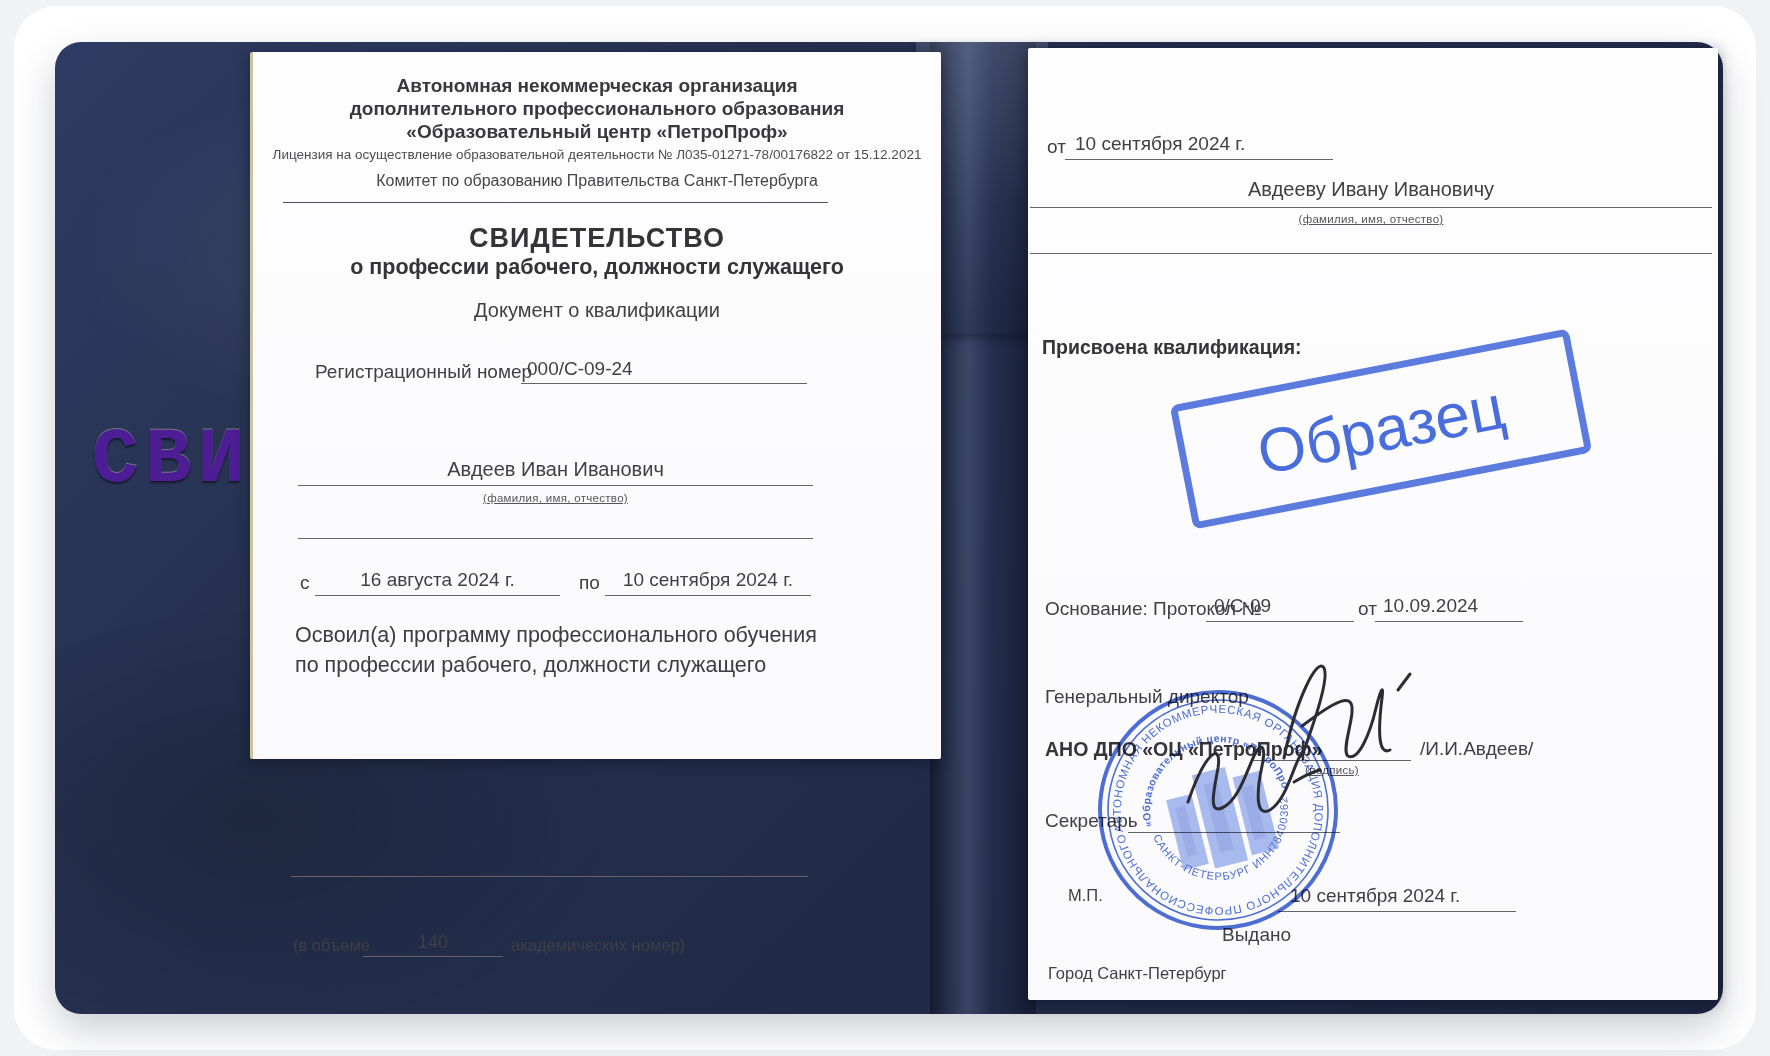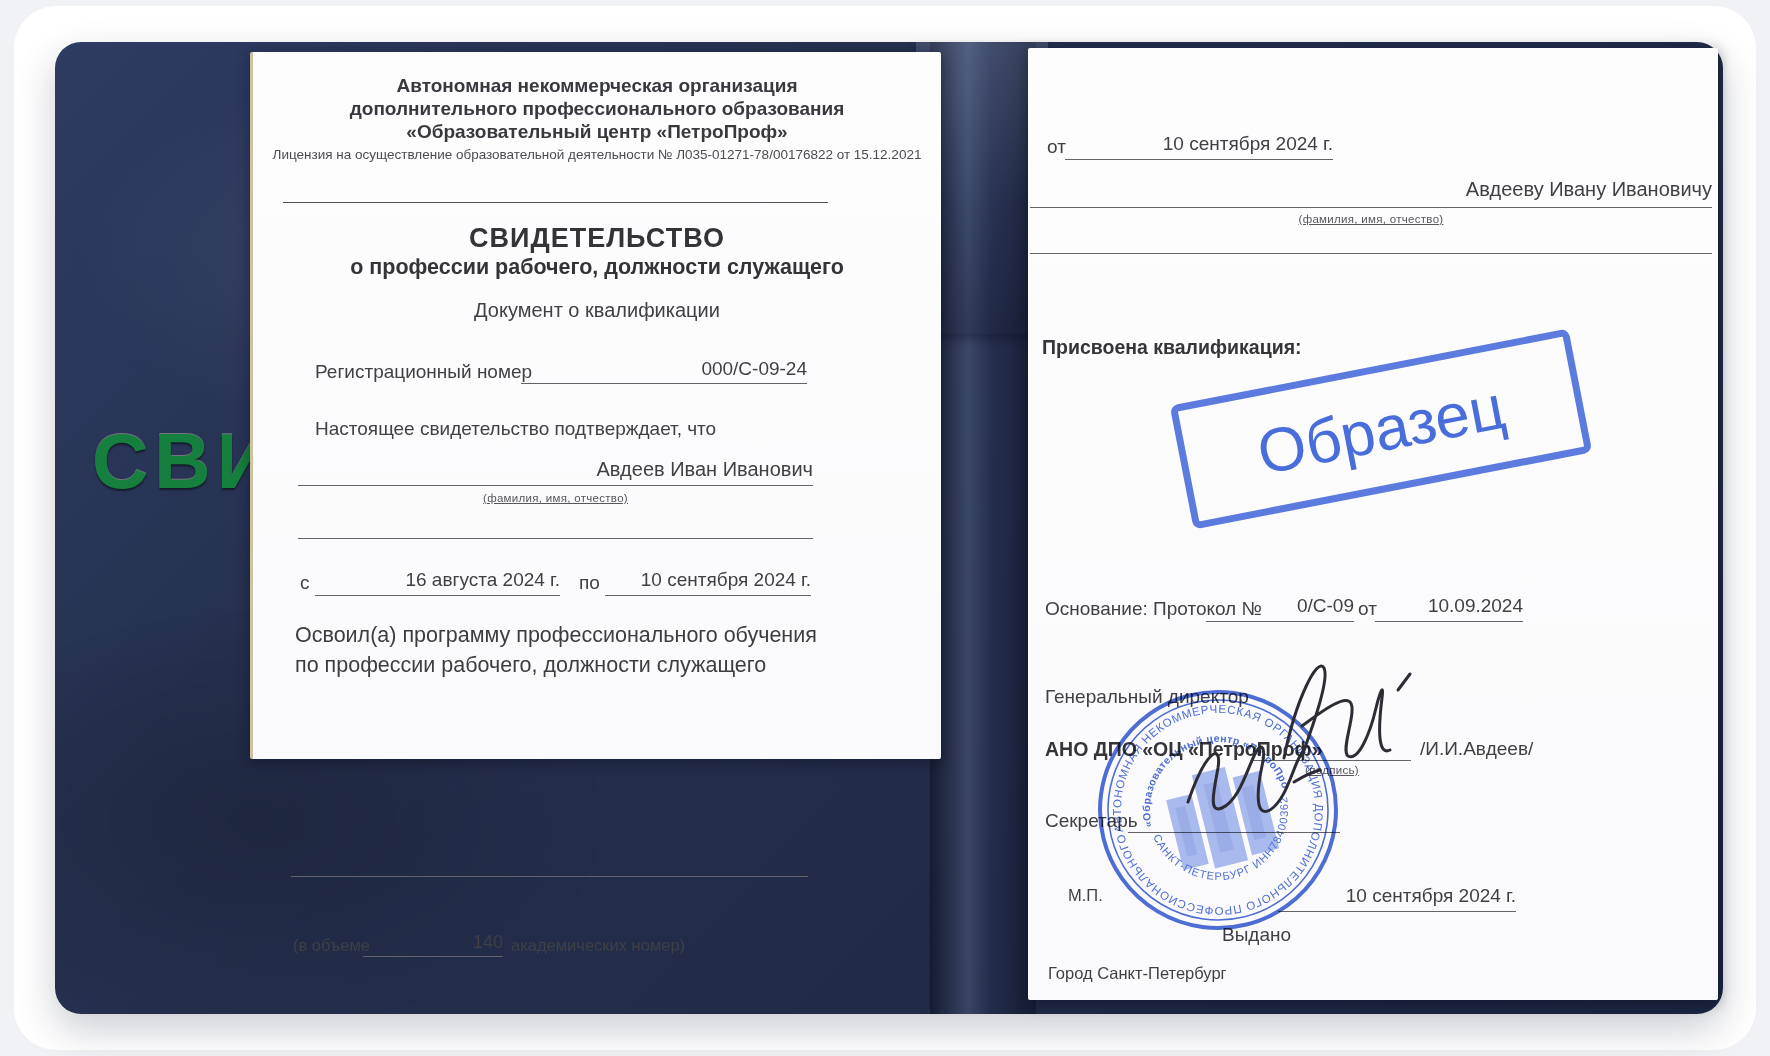--- a/index.html
+++ b/index.html
@@ -11,28 +11,28 @@
     box-shadow:0 16px 38px rgba(25,33,60,.22);}
   .folder-texture{left:55px;top:42px;width:1668px;height:972px;border-radius:26px;
     background:
       radial-gradient(ellipse 420px 260px at 18% 22%, rgba(255,255,255,.06), rgba(255,255,255,0) 70%),
       radial-gradient(ellipse 500px 300px at 12% 80%, rgba(0,0,0,.18), rgba(0,0,0,0) 70%);}
   .spine{left:930px;top:42px;width:106px;height:972px;
     background:linear-gradient(90deg,rgba(8,12,26,.50) 0%,rgba(130,145,185,.26) 36%,rgba(45,55,92,.14) 58%,rgba(8,12,26,.45) 100%);}
   .flap{left:916px;top:42px;width:132px;height:292px;border-radius:0 0 14px 14px;
     background:linear-gradient(180deg,rgba(160,175,210,.22),rgba(70,82,120,.10) 55%,rgba(18,24,46,.28));
     box-shadow:0 5px 9px rgba(8,12,28,.35);}
-  .gold{font-family:Liberation Sans, sans-serif;font-weight:bold;color:#15803d;letter-spacing:6px;font-size:78px;
+  .gold{font-family:Liberation Mono, monospace;font-weight:bold;color:#4c1d95;letter-spacing:6px;font-size:78px;
     text-shadow:0 2px 2px rgba(0,0,0,.5), 0 -1px 0 rgba(255,240,200,.35);}
   .page{background:linear-gradient(180deg,#fdfdfe 0%,#fafafc 100%);box-shadow:0 3px 14px rgba(8,13,28,.45);border-radius:2px;}
   .page-left{left:250px;top:52px;width:688px;height:707px;border-left:3px solid #cfc29e;}
   .page-right{left:1028px;top:48px;width:690px;height:952px;}
   .c{text-align:center;}
   .b{font-weight:bold;}
-  .ul{border-bottom:1.6px solid #63636a;text-align:right;}
+  .ul{border-bottom:1.6px solid #63636a;}
   .cap{font-size:11.5px;color:#56565c;letter-spacing:.3px;text-decoration:underline;}
   .t19{font-size:19px;}
   .sig{stroke:#2c2c34;stroke-width:3;fill:none;stroke-linecap:round;stroke-linejoin:round;}
 </style>
 </head>
 <body>
 
 <div class="stage">
 
   <div class="abs card"></div>
@@ -48,32 +48,32 @@
   <div class="abs page page-left" style="z-index:3;">
 
     <div class="abs c b" style="left:0;right:0;top:22px;font-size:19px;line-height:23px;color:#38383e;">
       <div>Автономная некоммерческая организация</div>
       <div>дополнительного профессионального образования</div>
       <div>«Образовательный центр «ПетроПроф»</div>
     </div>
 
     <div class="abs c" style="left:0;right:0;top:95px;font-size:13.5px;color:#4c4c52;">Лицензия на осуществление образовательной деятельности № Л035-01271-78/00176822 от 15.12.2021</div>
 
+    <div class="abs c" style="left:0;right:0;top:120px;font-size:16px;color:#45454b;">Комитет по образованию Правительства Санкт-Петербурга</div>
 
     <div class="abs" style="left:30px;width:545px;top:150px;border-bottom:1.8px solid #515157;"></div>
 
     <div class="abs c b" style="left:0;right:0;top:171px;font-size:27px;letter-spacing:1px;color:#333338;">СВИДЕТЕЛЬСТВО</div>
     <div class="abs c b" style="left:0;right:0;top:203px;font-size:21.5px;color:#333338;">о профессии рабочего, должности служащего</div>
 
     <div class="abs c" style="left:0;right:0;top:247px;font-size:20px;">Документ о квалификации</div>
 
     <div class="abs t19" style="left:62px;top:309px;">Регистрационный номер</div>
     <div class="abs ul t19" style="left:268px;width:280px;top:306px;height:25px;padding-left:6px;">000/С-09-24</div>
 
-    <div class="abs t19" style="left:62px;top:366px;">Настоящее свидетельство подтверждает, что</div>
 
     <div class="abs ul c" style="left:45px;width:515px;top:406px;height:27px;font-size:20px;">Авдеев Иван Иванович</div>
     <div class="abs c cap" style="left:45px;width:515px;top:440px;">(фамилия, имя, отчество)</div>
 
     <div class="abs ul" style="left:45px;width:515px;top:462px;height:24px;"></div>
 
     <div class="abs t19" style="left:47px;top:520px;">с</div>
     <div class="abs ul c t19" style="left:62px;width:245px;top:517px;height:26px;">16 августа 2024 г.</div>
     <div class="abs t19" style="left:326px;top:520px;">по</div>
     <div class="abs ul c t19" style="left:352px;width:206px;top:517px;height:26px;">10 сентября 2024 г.</div>

